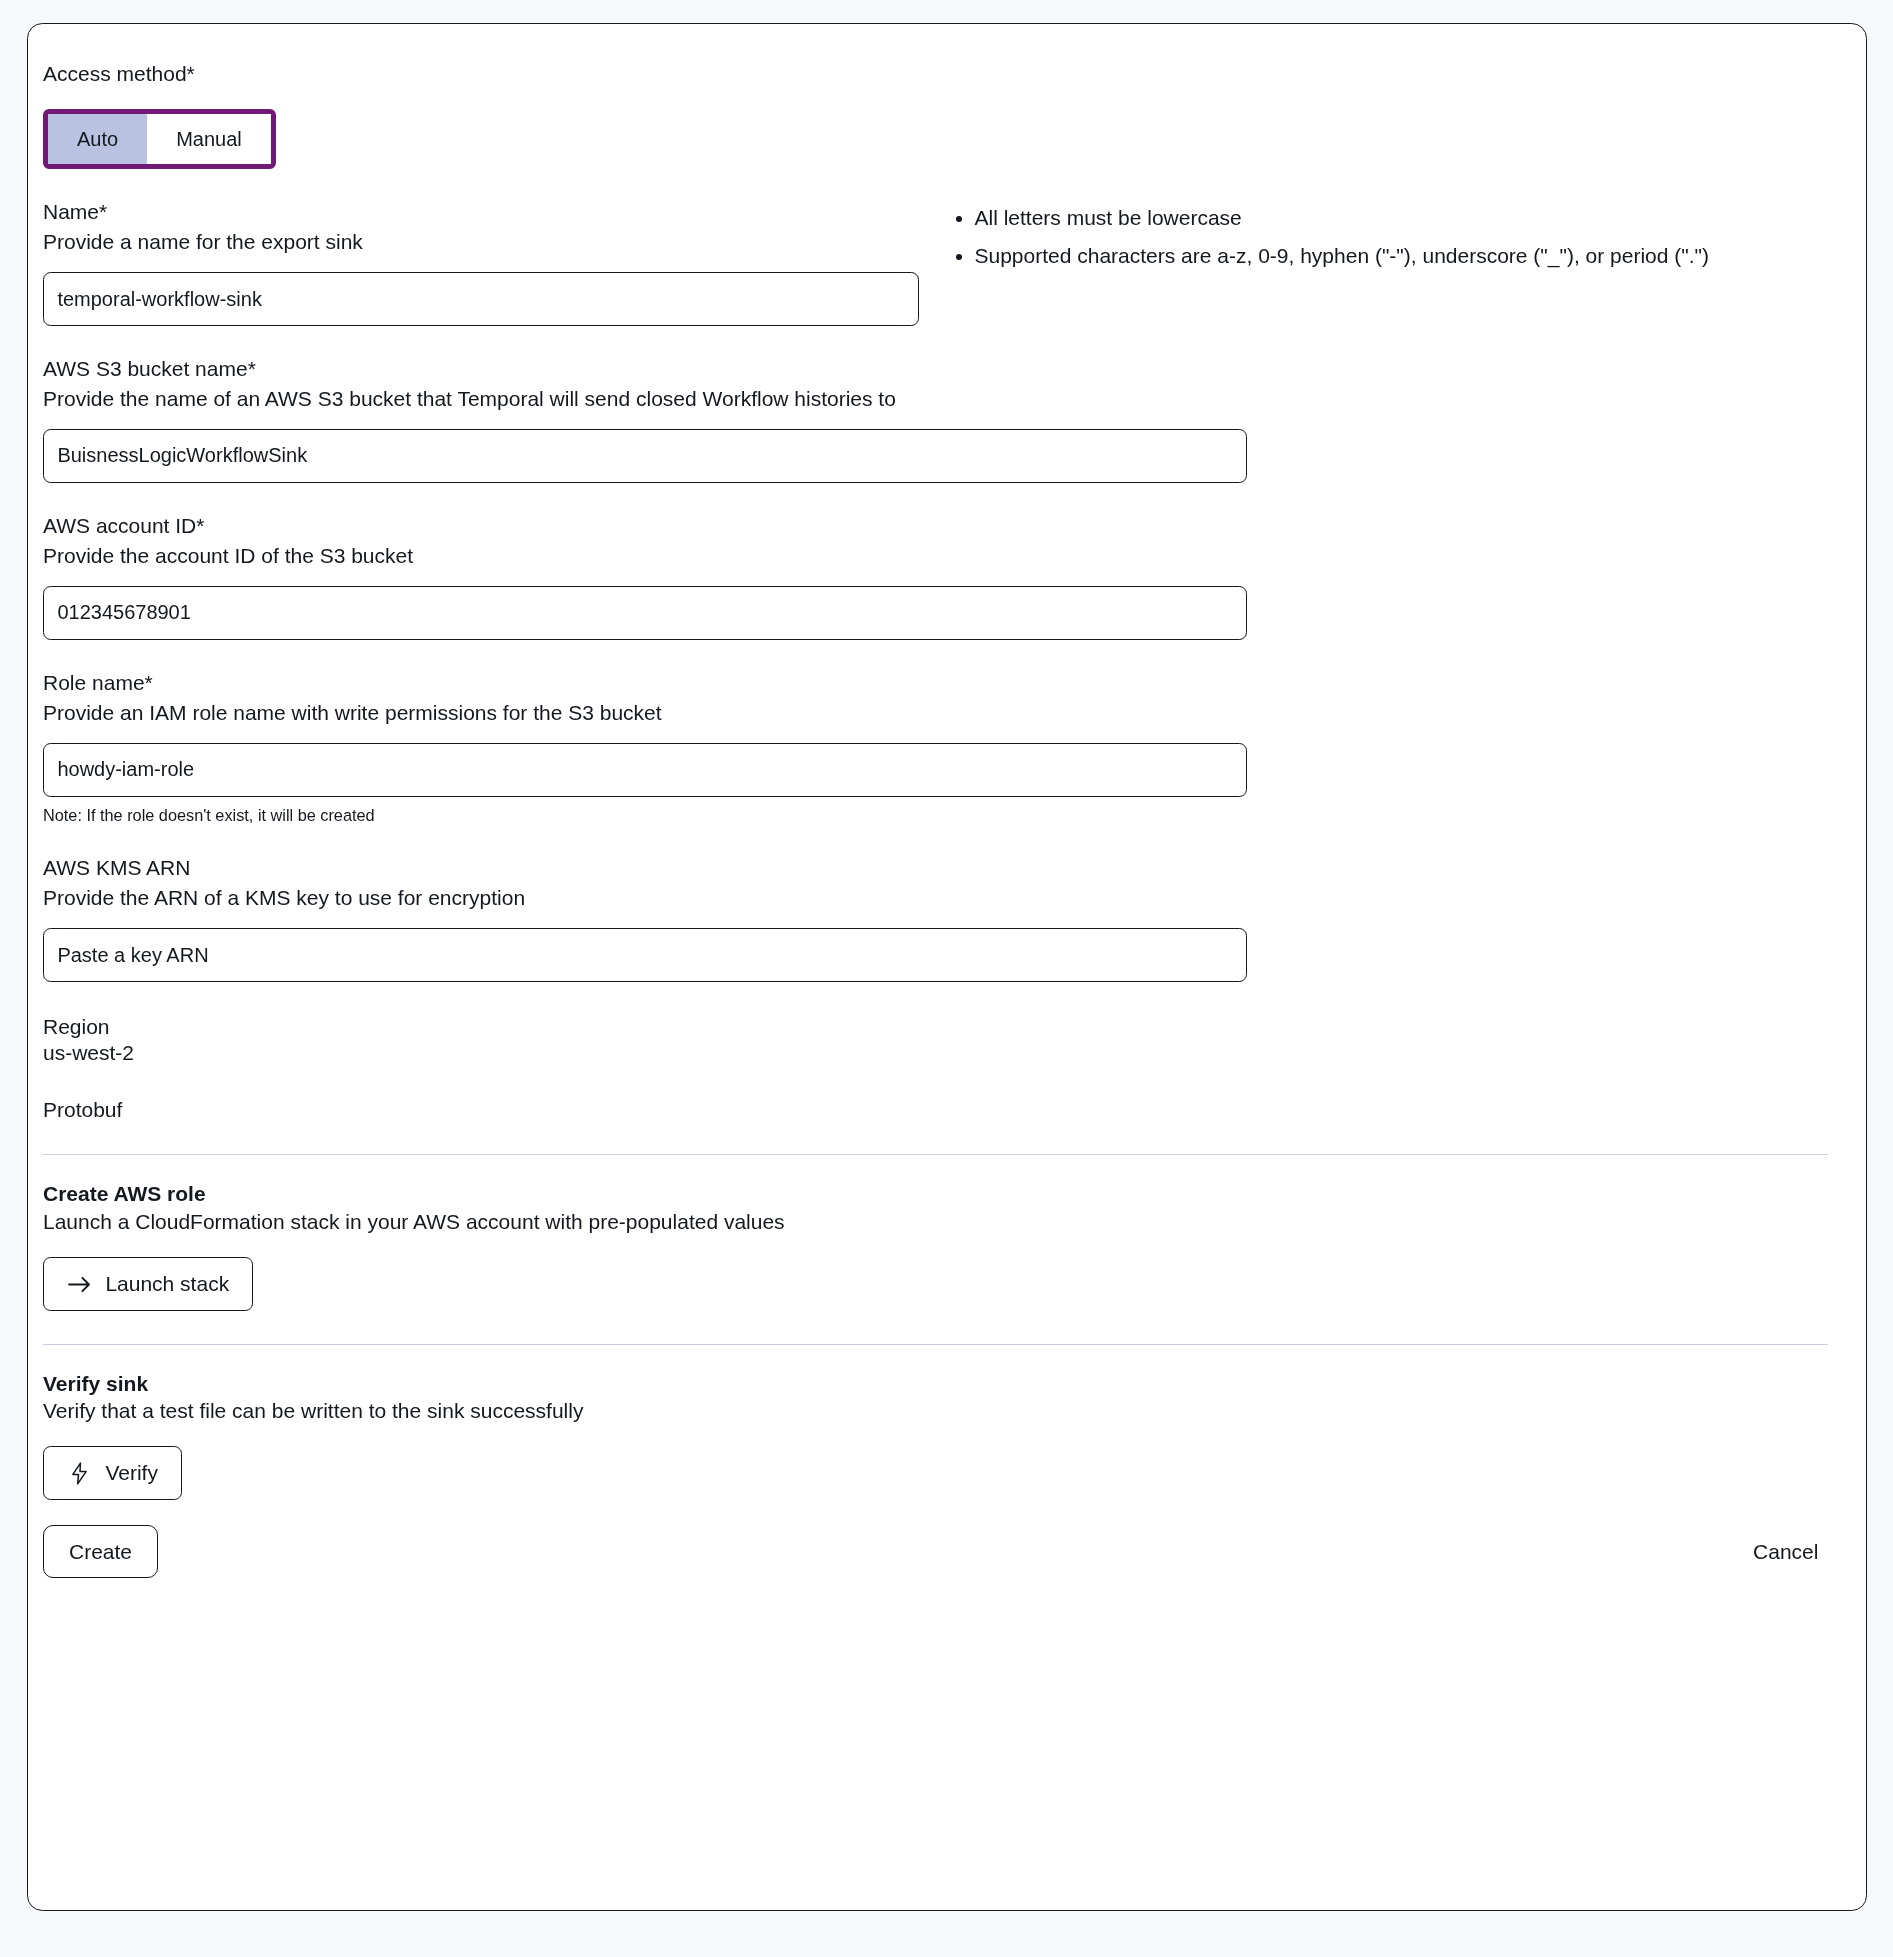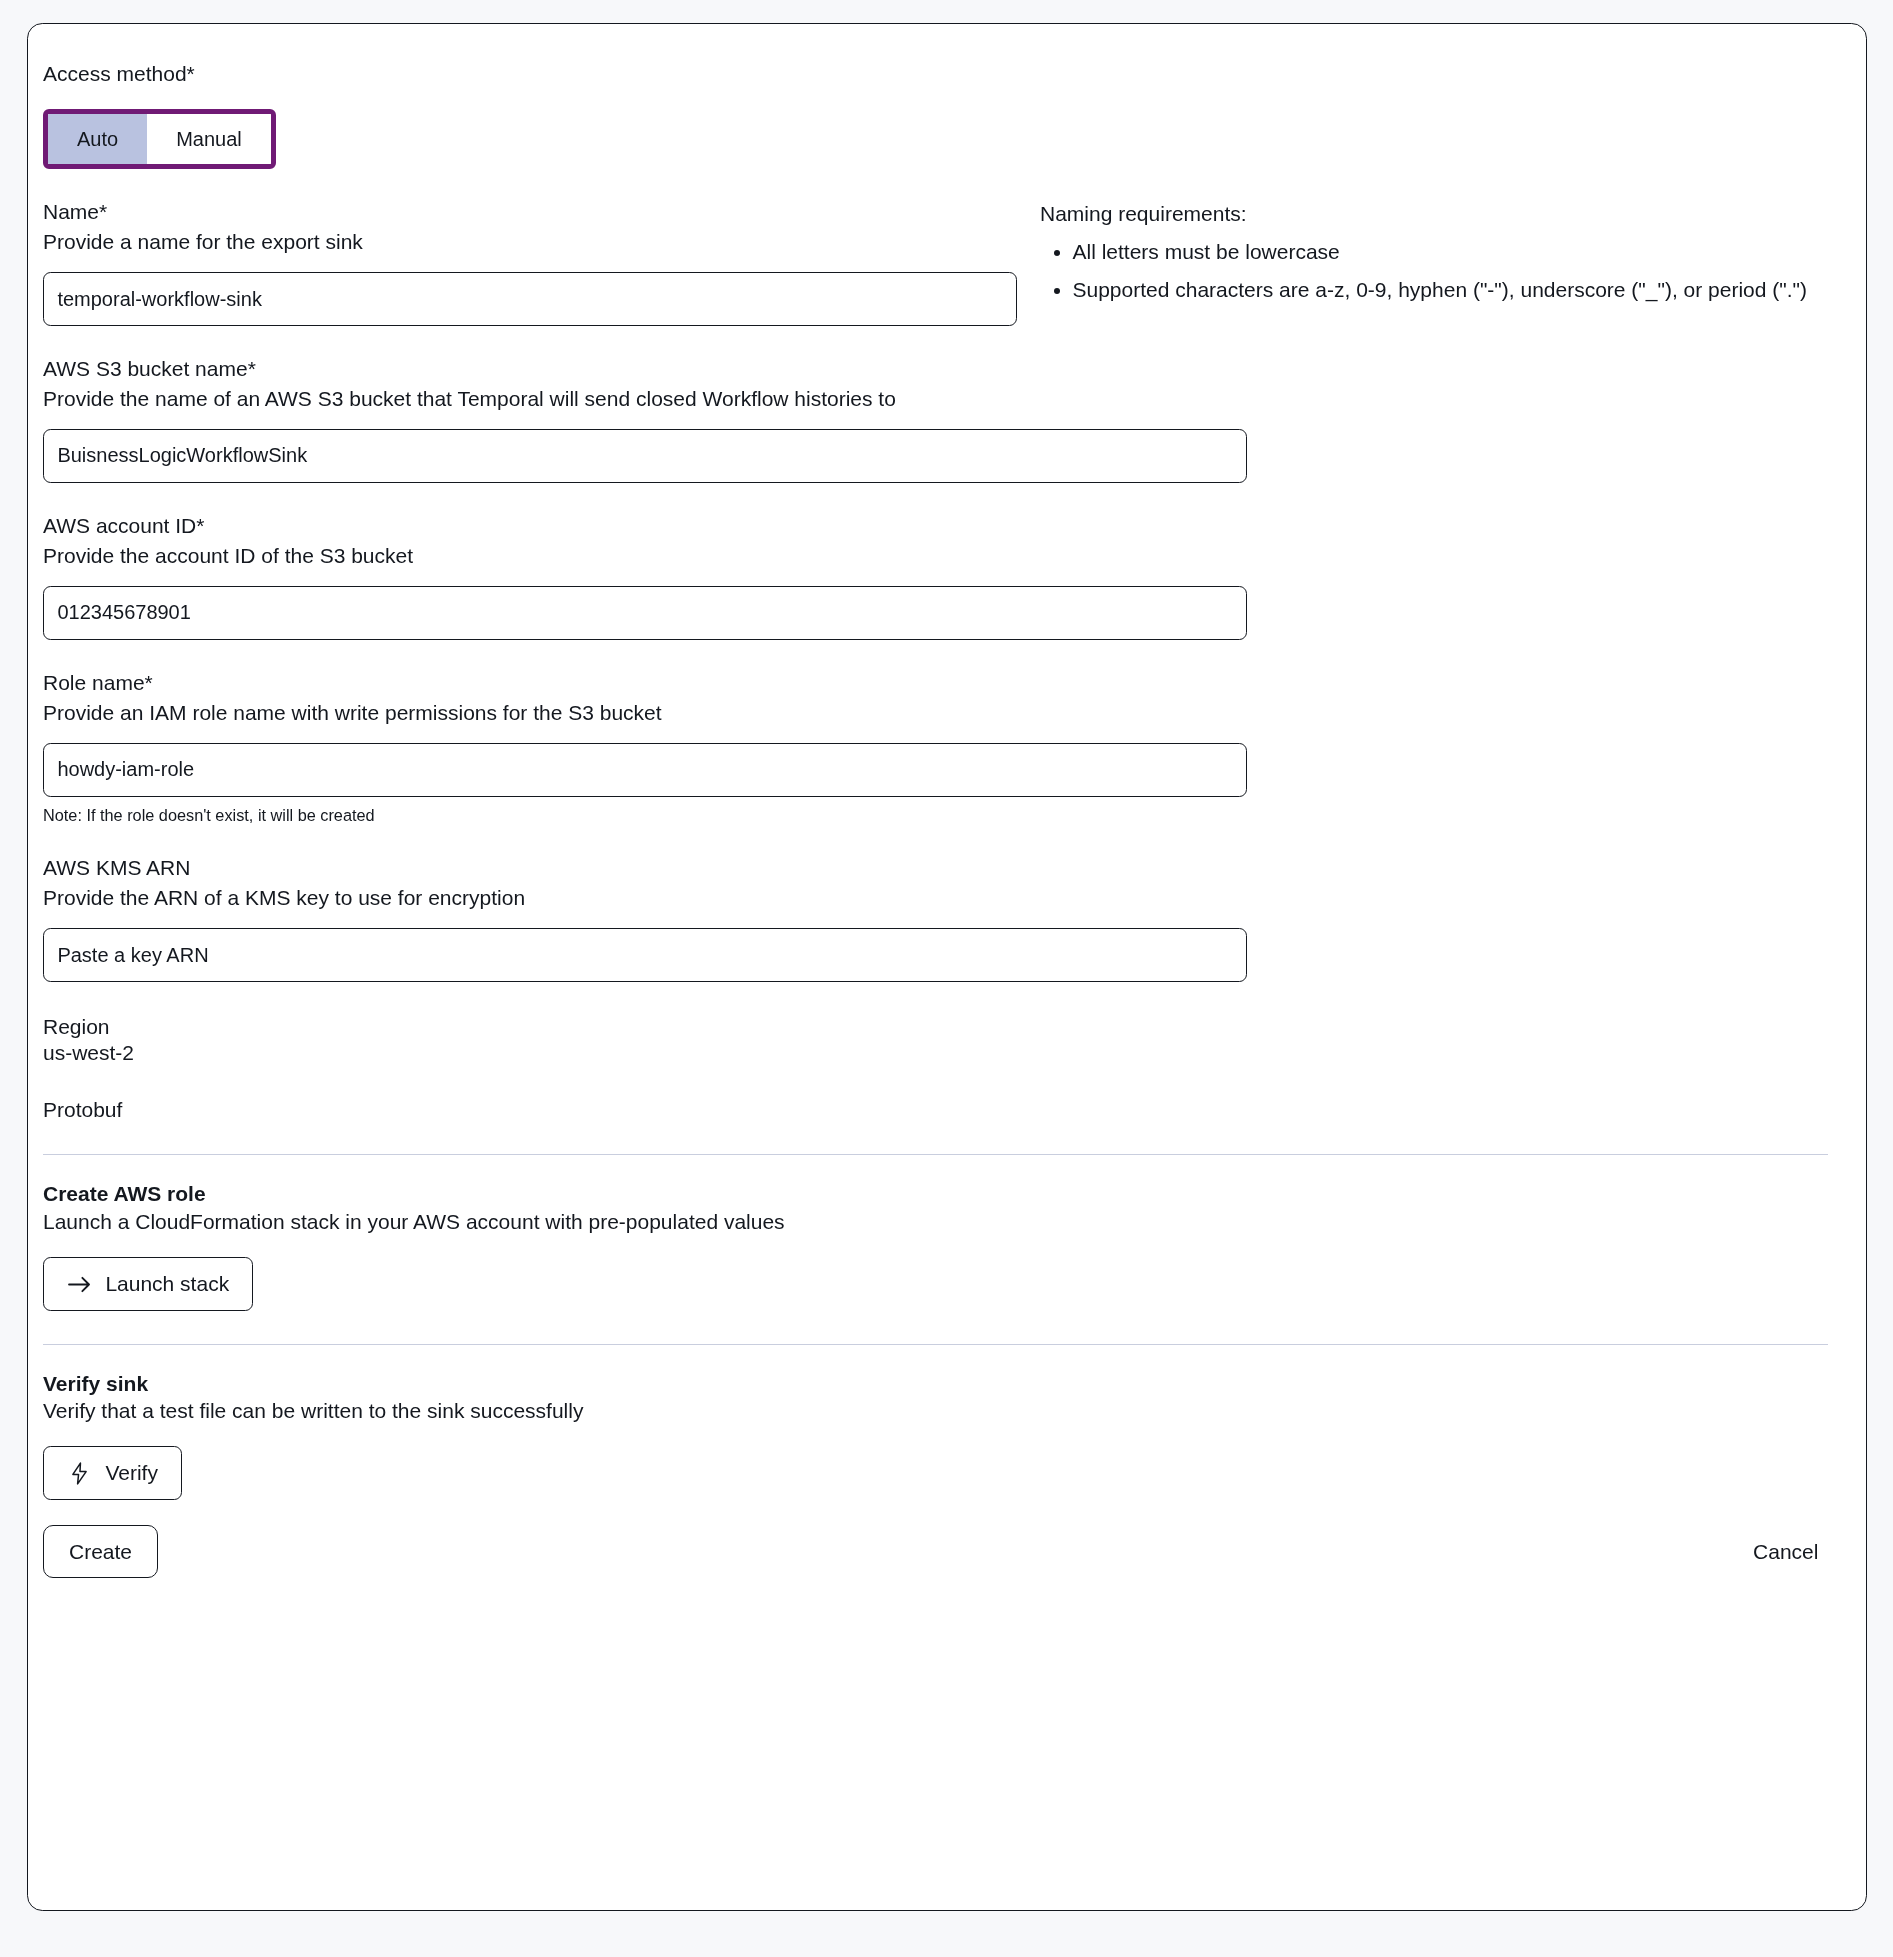--- a/index.html
+++ b/index.html
@@ -54,21 +54,21 @@
     padding: 0 13.4px;
     font-size: 20px;
     font-family: "Liberation Sans", sans-serif;
     color: #14181f;
     border: 1.9px solid #14181f;
     border-radius: 7.6px;
     background: #fff;
     outline: none;
   }
   .text-input::placeholder { color: #14181f; }
-  .w-name { width: 974px; }
+  .w-name { width: 876px; }
   .w-wide { width: 1204px; }
 
   
   .toggle {
     display: inline-flex;
     margin-top: 21px;
     border: 5px solid #701a75;
     border-radius: 6px;
     overflow: hidden;
     background: #fff;
@@ -187,21 +187,20 @@
       </div>
     </div>
 
     <div class="top-row field-block">
       <div class="top-left">
         <div class="label">Name*</div>
         <div class="sublabel">Provide a name for the export sink</div>
         <input class="text-input w-name" type="text" value="temporal-workflow-sink" style="">
       </div>
       <div class="top-right">
-        <div class="req-title">Naming requirements:</div>
         <ul class="req-list">
           <li>All letters must be lowercase</li>
           <li>Supported characters are a-z, 0-9, hyphen ("-"), underscore ("_"), or period (".")</li>
         </ul>
       </div>
     </div>
 
     <div class="field-block">
       <div class="label">AWS S3 bucket name*</div>
       <div class="sublabel">Provide the name of an AWS S3 bucket that Temporal will send closed Workflow histories to</div>

